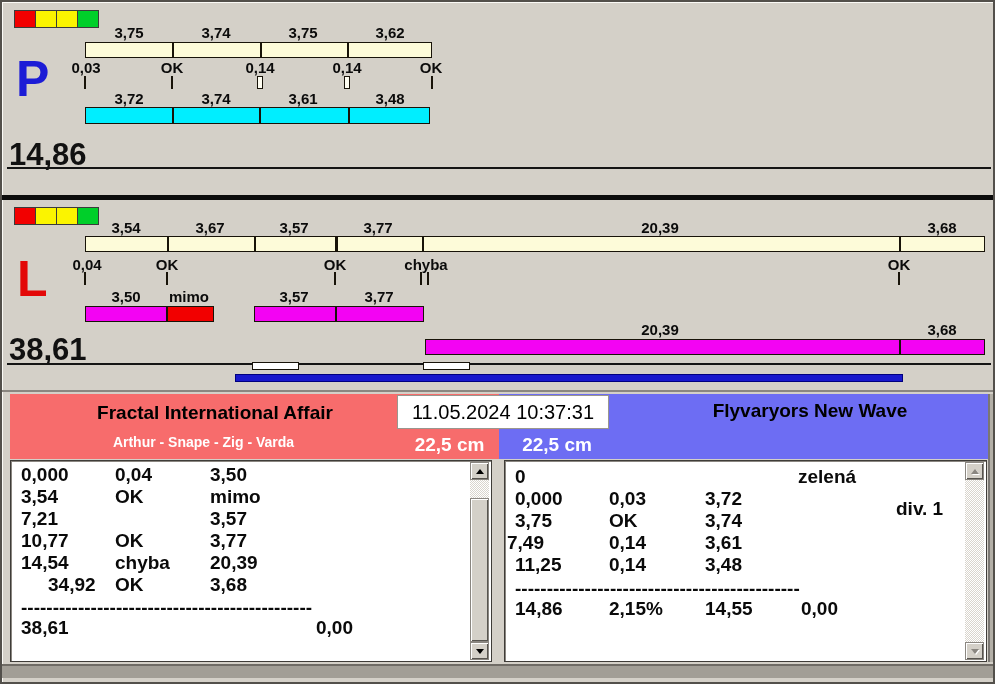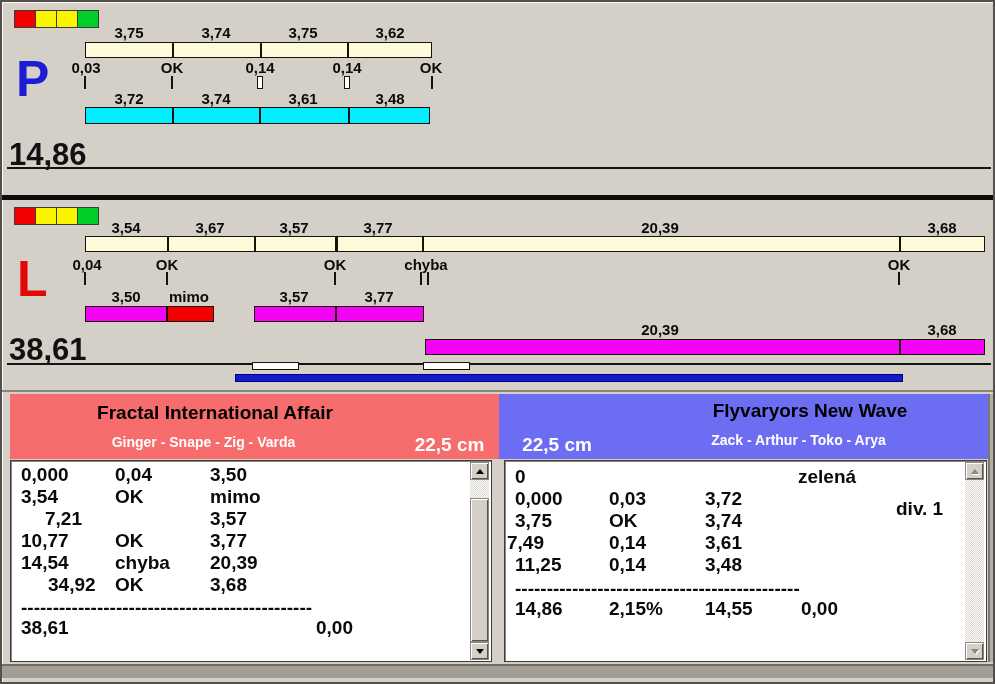--- a/index.html
+++ b/index.html
@@ -159,39 +159,39 @@
     <div class="notch" style="left:250px;top:162px;width:47px;"></div>
     <div class="notch" style="left:421px;top:162px;width:47px;"></div>
 
     <div class="abs" style="left:233px;top:174px;width:668px;height:8px;background:#1818cc;border:1px solid #00007e;"></div>
   </div>
 
   <div class="abs" style="left:0;top:388px;width:995px;height:272px;border-top:2px solid #8a8680;">
 
     <div class="abs" style="left:8px;top:2px;width:489px;height:65px;background:#f76c6c;">
       <div class="hdr-title" style="left:0;top:8px;width:387px;">Fractal International Affair</div>
-      <div class="hdr-sub" style="left:0;top:40px;width:387px;">Ginger - Snape - Zig - Varda</div>
+      <div class="hdr-sub" style="left:0;top:40px;width:387px;">Arthur - Snape - Zig - Varda</div>
       <div class="hdr-dist" style="left:390px;top:40px;width:99px;">22,5 cm</div>
     </div>
 
     <div class="abs" style="left:497px;top:2px;width:489px;height:65px;background:#6d6df3;">
       <div class="hdr-title" style="left:110px;top:6px;width:379px;">Flyvaryors New Wave</div>
-      <div class="hdr-sub" style="left:110px;top:38px;width:379px;">Zack - Arthur - Toko - Arya</div>
       <div class="hdr-dist" style="left:8px;top:40px;width:100px;">22,5 cm</div>
     </div>
 
+    <div class="datebox" style="top:3px;">11.05.2024 10:37:31</div>
 
     <div class="listbox" style="left:8px;top:68px;width:482px;height:202px;">
       <span class="cell" style="left:10px;top:4px;">0,000</span>
       <span class="cell" style="left:104px;top:4px;">0,04</span>
       <span class="cell" style="left:199px;top:4px;">3,50</span>
       <span class="cell" style="left:10px;top:26px;">3,54</span>
       <span class="cell" style="left:104px;top:26px;">OK</span>
       <span class="cell" style="left:199px;top:26px;">mimo</span>
-      <span class="cell" style="left:10px;top:48px;margin-left:24px;">7,21</span>
+      <span class="cell" style="left:10px;top:48px;">7,21</span>
       <span class="cell" style="left:199px;top:48px;">3,57</span>
       <span class="cell" style="left:10px;top:70px;">10,77</span>
       <span class="cell" style="left:104px;top:70px;">OK</span>
       <span class="cell" style="left:199px;top:70px;">3,77</span>
       <span class="cell" style="left:10px;top:92px;">14,54</span>
       <span class="cell" style="left:104px;top:92px;">chyba</span>
       <span class="cell" style="left:199px;top:92px;">20,39</span>
       <span class="cell" style="left:10px;top:114px;margin-left:27px;">34,92</span>
       <span class="cell" style="left:104px;top:114px;">OK</span>
       <span class="cell" style="left:199px;top:114px;">3,68</span>

